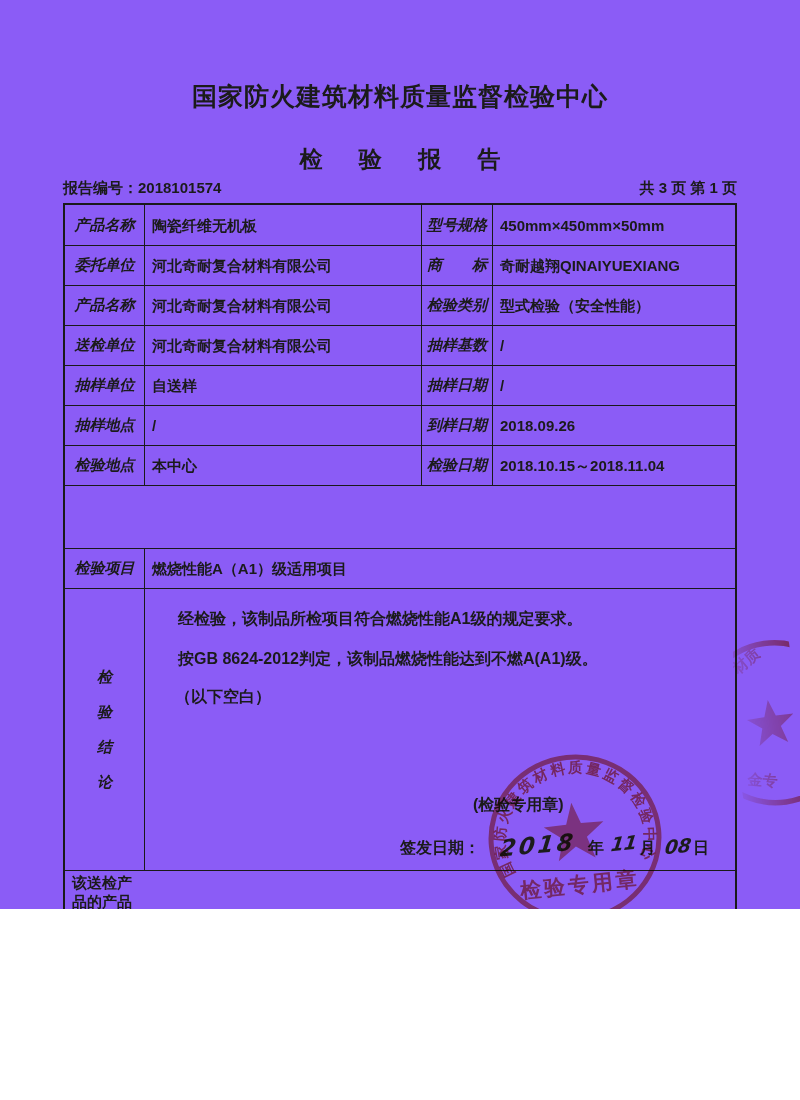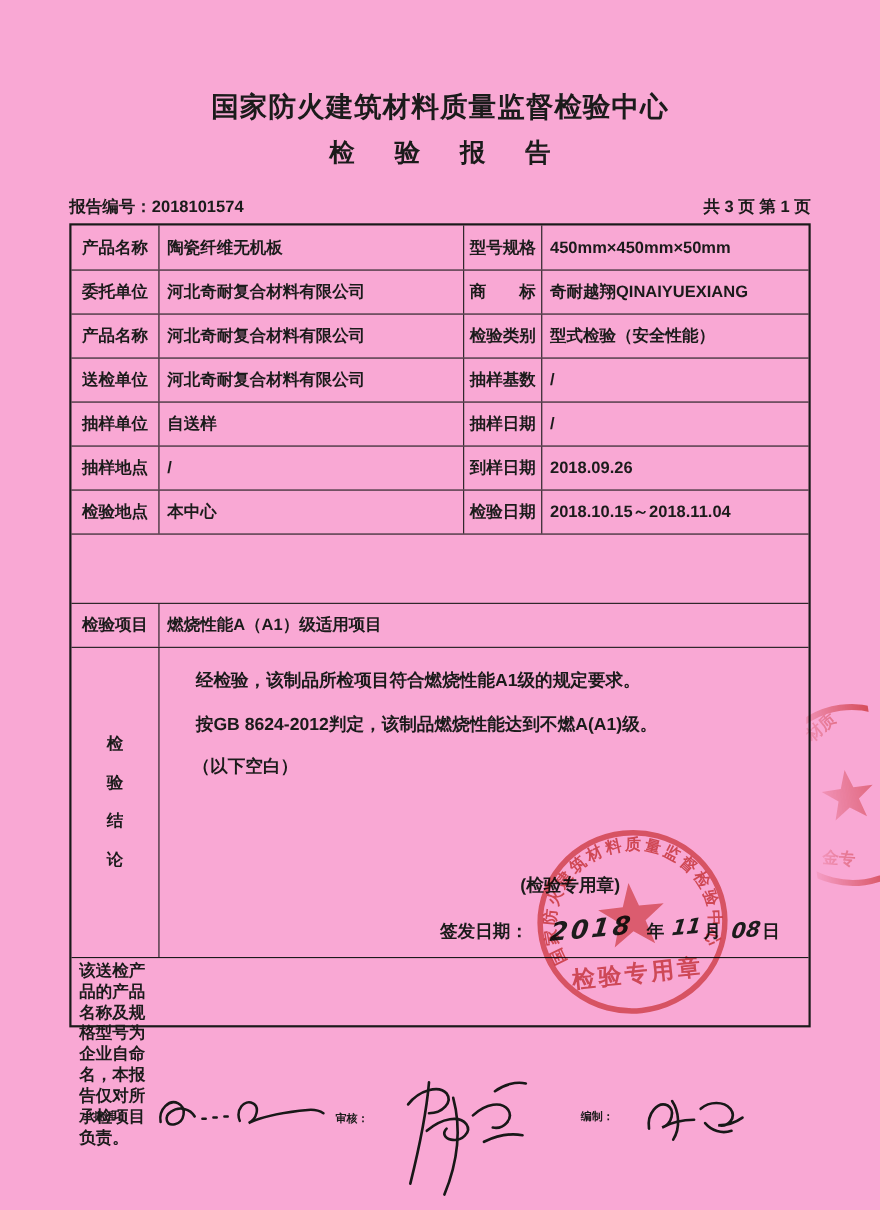--- a/index.html
+++ b/index.html
@@ -1,49 +1,49 @@
 <!DOCTYPE html>
 <html><head>
 <meta charset="utf-8">
 <style>
   * { box-sizing: border-box; margin: 0; padding: 0; }
   html,body { background:#ffffff; }
   body { font-family:"Liberation Sans", sans-serif; }
   .page {
-    position:relative; width:800px; height:1100px; margin:0 auto;
-    background:#f9a8d4; color:#1b1b1b; overflow:hidden;
+    position:relative; width:800px; height:909px; margin:0 auto;
+    background:#8b5cf6; color:#1b1b1b; overflow:hidden;
   }
   
   .org-title {
     position:absolute; top:80px; left:0; width:100%;
     text-align:center; font-size:25px; font-weight:bold; letter-spacing:1px;
   }
   .report-title {
-    position:absolute; top:123px; left:0; width:100%;
+    position:absolute; top:144px; left:0; width:100%;
     text-align:center; font-size:23px; font-weight:bold;
     letter-spacing:15px; text-indent:15px;
   }
   .meta-row {
     position:absolute; top:179px; left:63px; width:674px;
     display:flex; justify-content:space-between;
     font-size:15px; font-weight:600;
   }
   
   .tbl {
     position:absolute; left:63px; top:203px; width:674px;
     border:2px solid #1a1a1a; background:transparent;
   }
   .trow { display:grid; grid-template-columns:79px 277px 71px 247px; }
   .trow.two { grid-template-columns:79px 595px; }
   .trow + .trow { border-top:1.6px solid #1a1a1a; }
   .trow > div + div { border-left:1.6px solid #1a1a1a; }
   .h40 { height:40px; } .h44 { height:44px; } .h63 { height:63px; }
   .h282 { height:282px; } .h62 { height:62px; }
   .cell { display:flex; align-items:center; font-size:15px; font-weight:600; }
-  .lab  { justify-content:center; text-align:center; padding:0 2px; }
+  .lab  { justify-content:center; text-align:center; padding:0 2px;font-style:italic; }
   .val  { padding:2px 7px; line-height:19px; }
   .vlabel { flex-direction:column; justify-content:center; gap:19px; }
   .vlabel span { display:block; line-height:16px; }
   .concl-body { position:relative; display:block; }
   .cline { position:absolute; left:33px; font-size:16px; font-weight:600; white-space:nowrap; }
   .cl1 { top:20px; } .cl2 { top:60px; } .cl3 { top:98px; left:30px; }
   .seal-caption { position:absolute; left:328px; top:206px; font-size:16px; font-weight:600; }
   .issue { position:absolute; left:255px; top:243px; font-size:16px; font-weight:600;
            display:flex; align-items:baseline; white-space:nowrap; }
   .hand { font-family:"DejaVu Sans", sans-serif; font-style:italic; font-weight:bold;

